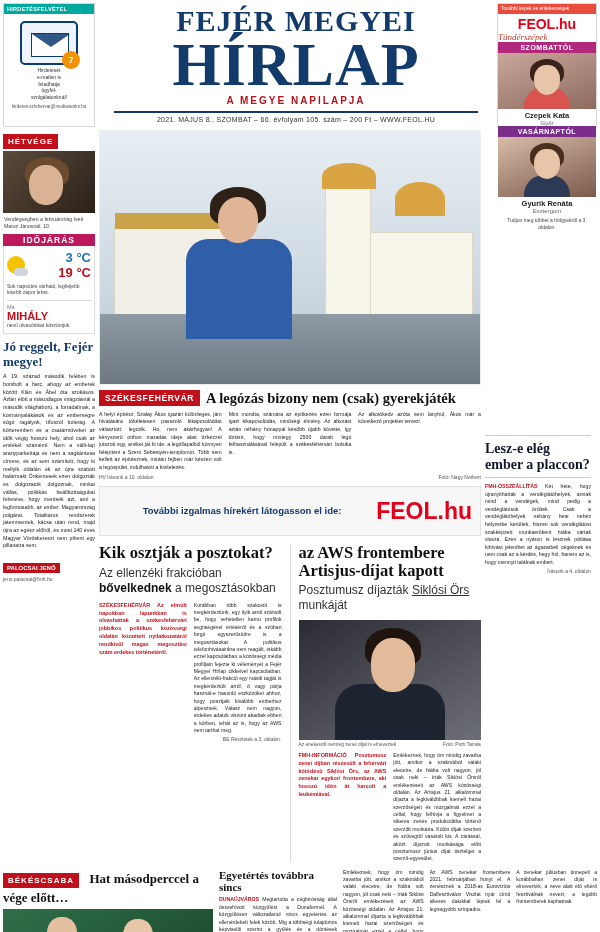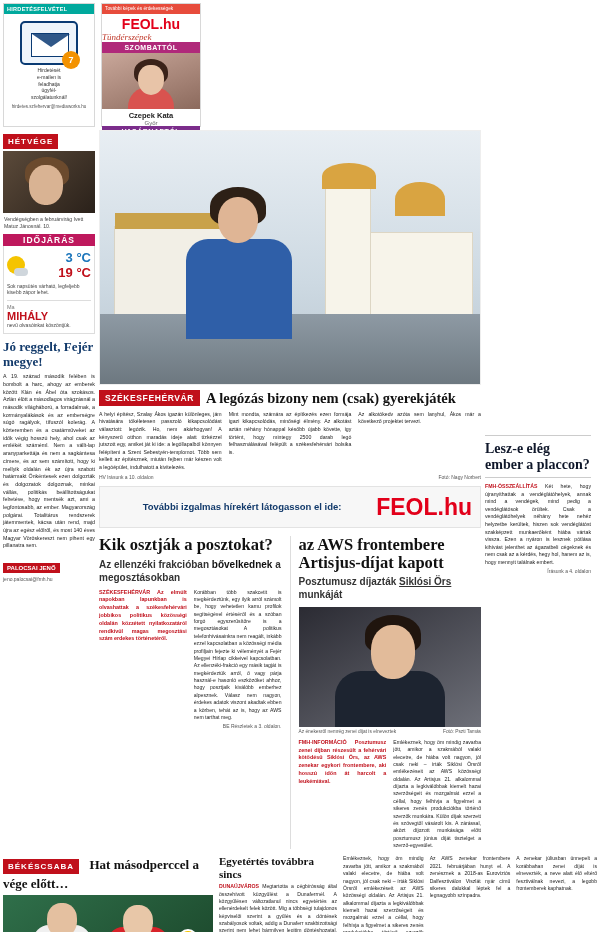--- a/index.html
+++ b/index.html
@@ -140,34 +140,34 @@
   .headline-main {
     font-family:"Liberation Serif", serif; font-size:14.5px; font-weight:bold;
     color:#111; line-height:1.1; padding-top:1px;
   }
   .art-cols { display:flex; gap:7px; margin-top:4px; }
   .art-col { flex:1; font-size:5.2px; line-height:1.45; text-align:justify; color:#222; }
   .art-foot { display:flex; justify-content:space-between; font-size:5px; color:#555; margin-top:3px; }
 
   .feol-banner {
     margin-top:6px; border:1px solid #e3e3e3; background:#f7f7f7;
-    display:flex; align-items:center; height:42px; padding:0 8px;
+    display:flex; align-items:center; height:50px; padding:0 8px;
   }
   .feol-banner .t1 { flex:1; font-size:9.5px; color:#123a6b; font-weight:bold; line-height:1.3; text-align:center; }
   .feol-logo { font-size:23px; font-weight:bold; color:#123a6b; }
   .feol-logo span { color:#e2001a; }
 
   .two-stories { display:flex; gap:8px; margin-top:8px; }
   .story { flex:1; }
   .divider-v { width:1px; background:#ddd; }
   .story h2 {
     font-family:"Liberation Serif", serif; font-size:16.5px; font-weight:bold;
     color:#111; line-height:1.05;
   }
-  .story .lead { font-size:10px; color:#333; margin-top:4px; line-height:1.3;font-weight:bold; }
+  .story .lead { font-size:12px; color:#333; margin-top:4px; line-height:1.3; }
   .story .lead b { color:#111; }
   .story .lead u { text-decoration:underline; }
   .story .cols { display:flex; gap:7px; margin-top:5px; }
   .story .cols div { flex:1; font-size:5.1px; line-height:1.45; text-align:justify; color:#222; }
   .story .tagline { font-size:5.4px; font-weight:bold; color:#c0101b; }
   .story .endline { font-size:5px; color:#555; text-align:right; margin-top:2px; }
 
   .aws-photo { height:120px; margin-top:6px; background:linear-gradient(150deg,#2b2b33,#6d6f78); position:relative; overflow:hidden; }
   .aws-photo .p-face { position:absolute; left:52%; top:18px; width:44px; height:54px; border-radius:46%; background:#e2bb9a; transform:translateX(-50%); }
   .aws-photo .p-hair { position:absolute; left:52%; top:8px; width:56px; height:38px; border-radius:50% 50% 30% 30%; background:#20150e; transform:translateX(-50%); }
@@ -217,20 +217,27 @@
         </div>
         <div class="ad-txt">Hirdetését</div>
         <div class="ad-txt">e-mailen is</div>
         <div class="ad-txt">feladhatja</div>
         <div class="ad-txt">ügyfél-</div>
         <div class="ad-txt">szolgálatunknál!</div>
         <div class="ad-foot">hirdetes.szfehervar@mediaworks.hu</div>
       </div>
     </div>
 
+    <div class="masthead">
+      <div class="mast-fejer">FEJÉR MEGYEI</div>
+      <div class="mast-hirlap">HÍRLAP</div>
+      <div class="mast-sub">A MEGYE NAPILAPJA</div>
+      <div class="mast-rule"></div>
+      <div class="mast-info">2021. MÁJUS 8., SZOMBAT – 66. évfolyam 105. szám – 200 Ft – WWW.FEOL.HU</div>
+    </div>
 
     <div class="ad-right">
       <div class="ar-head">További képek és érdekességek</div>
       <div class="ar-logo"><span>FEOL</span><span style="color:#e2001a">.hu</span></div>
       <div class="ar-script">Tündérszépek</div>
       <div class="ar-band">SZOMBATTÓL</div>
       <div class="ar-photo">
         <div class="ar-body"></div>
           <div class="ar-hair"></div>
           <div class="ar-face"></div>

